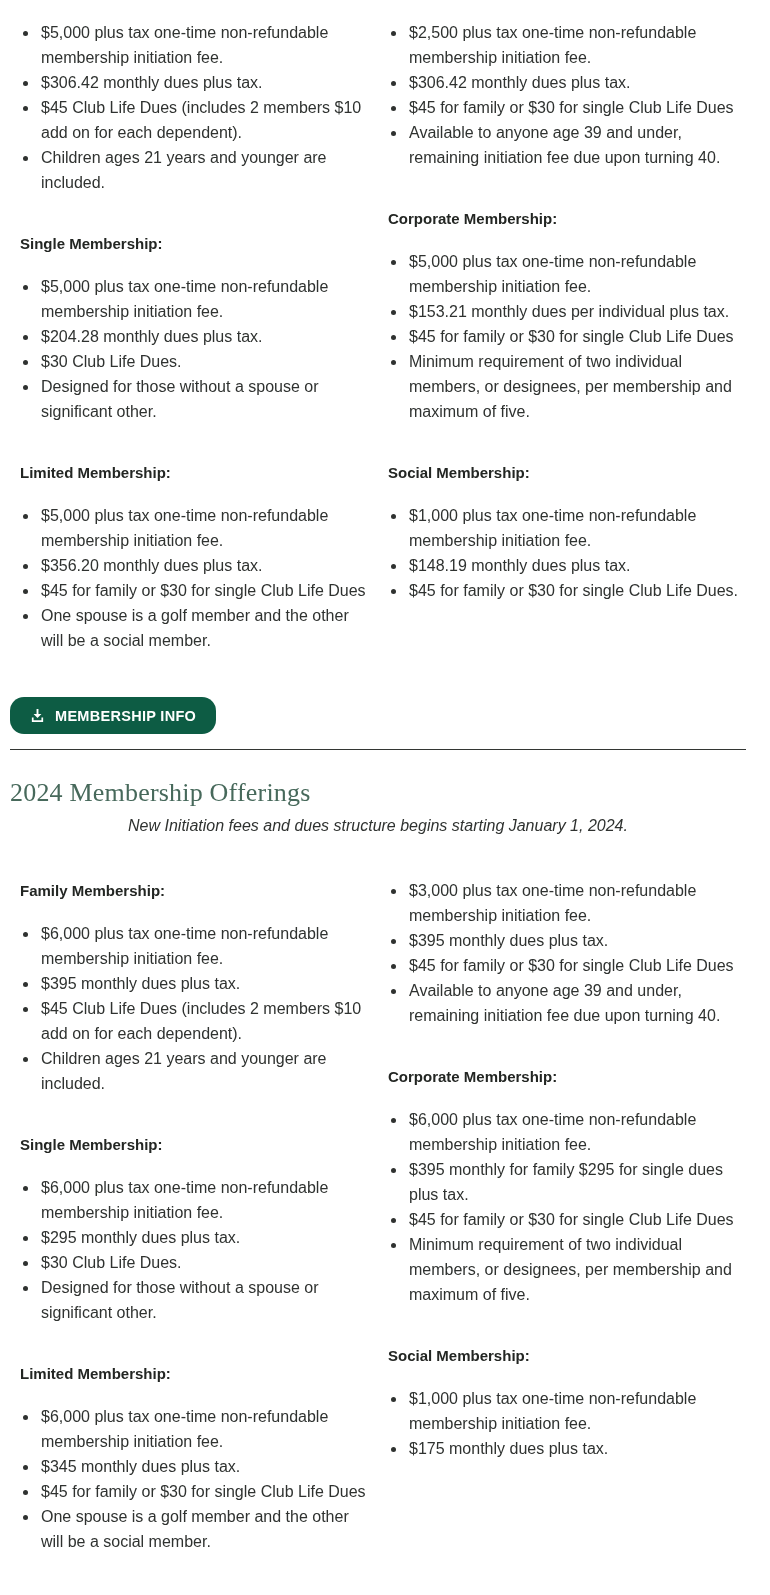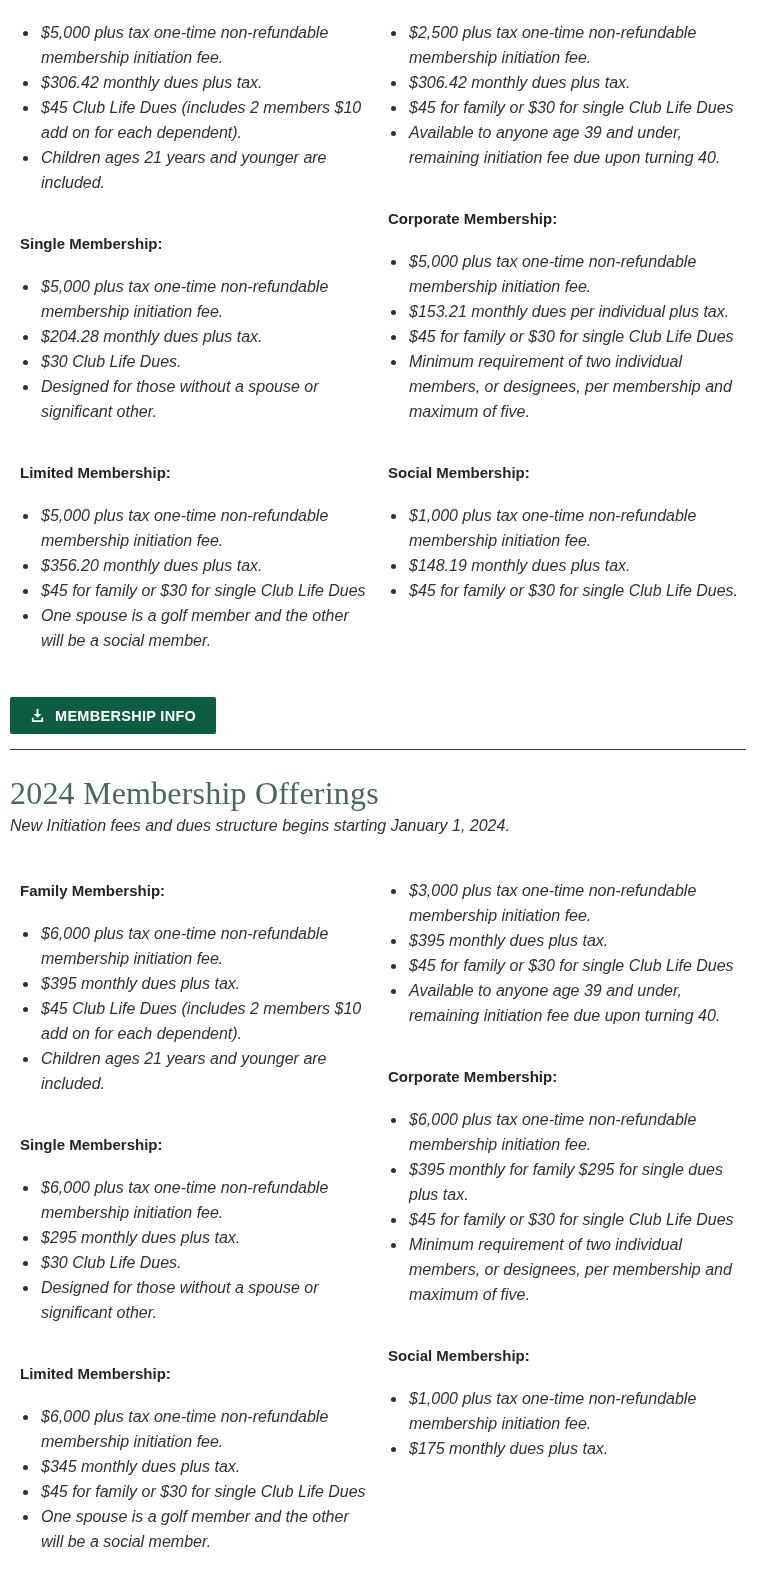--- a/index.html
+++ b/index.html
@@ -7,40 +7,40 @@
   body { font-family: "Liberation Sans", sans-serif; font-size: 16px; color: #2f3230; }
   .page { padding: 20px 24px 0 10px; }
 
   .cols { display: grid; grid-template-columns: 1fr 1fr; column-gap: 20px; }
   .col-left { padding-left: 10px; }
 
   .group { margin-bottom: 36px; }
   .group-heading { font-size: 15px; font-weight: 700; line-height: 25px; margin-bottom: 18px; color: #232623; }
 
   ul.bullets { margin: 0; padding-left: 19px; list-style: disc; }
-  ul.bullets li { line-height: 25px; padding-left: 2px; font-style: italic; }
+  ul.bullets li { line-height: 25px; padding-left: 2px; }
 
   .btn {
     display: inline-flex; align-items: center; gap: 10px;
     background: #0d5c44; color: #ffffff;
     font-family: "Liberation Sans", sans-serif;
     font-weight: 700; font-size: 14.5px; letter-spacing: .3px;
-    padding: 0 20px; height: 37px; border: none; border-radius: 2px;
+    padding: 0 20px; height: 37px; border: none; border-radius: 14px;
     text-decoration: none; cursor: pointer; margin-top: 8px;
   }
   .btn-icon { display: inline-flex; align-items: center; }
 
   hr.divider { border: none; border-top: 1px solid #333633; margin: 15px 0 0 0; }
 
   .season-title {
     font-family: "Liberation Serif", serif; font-weight: 500;
-    font-size: 32px; line-height: 30px; letter-spacing: .2px;
+    font-size: 26px; line-height: 30px; letter-spacing: .2px;
     color: #47695b; margin-top: 28px;
   }
-  .season-subtitle { font-style: italic; line-height: 24px; margin-top: 6px; color: #2f3230; }
+  .season-subtitle { font-style: italic; line-height: 24px; margin-top: 6px; color: #2f3230; text-align: center; }
 
   .cols-2024 { margin-top: 40px; }
 </style>
 </head>
 <body>
 
 <div class="page">
 
   
   <section class="cols">

